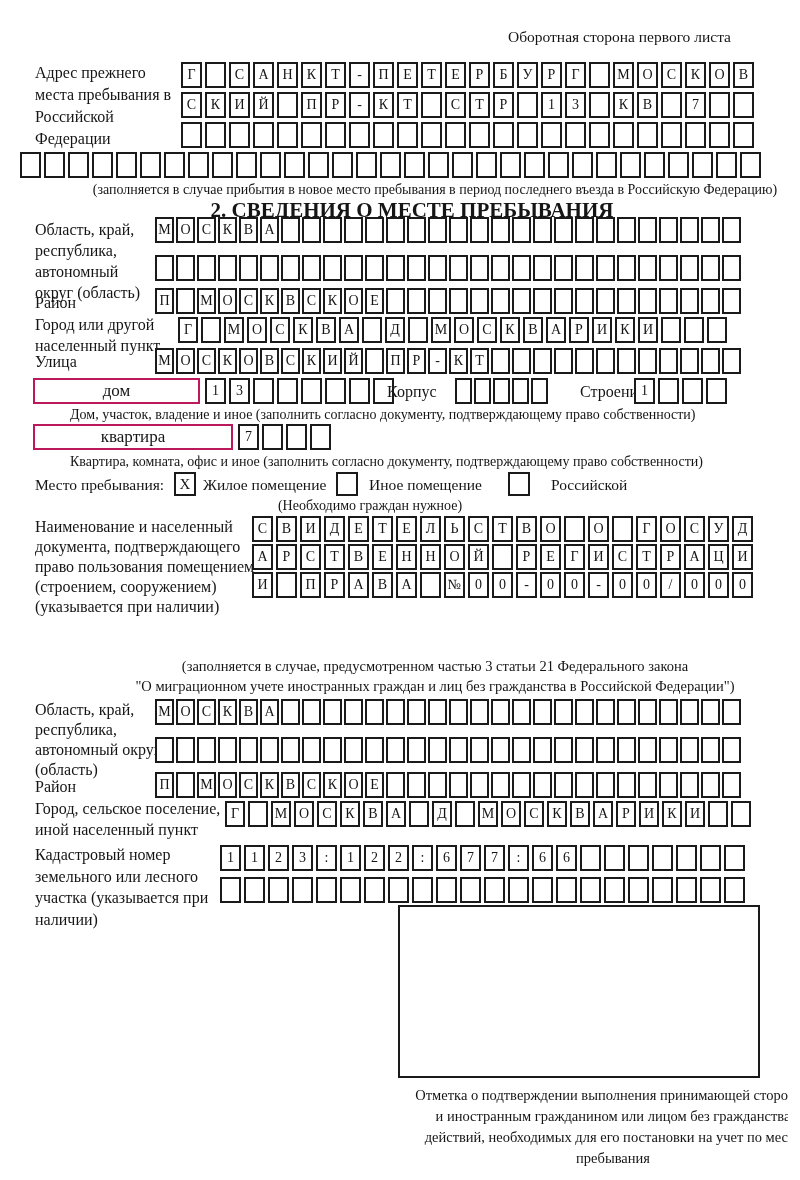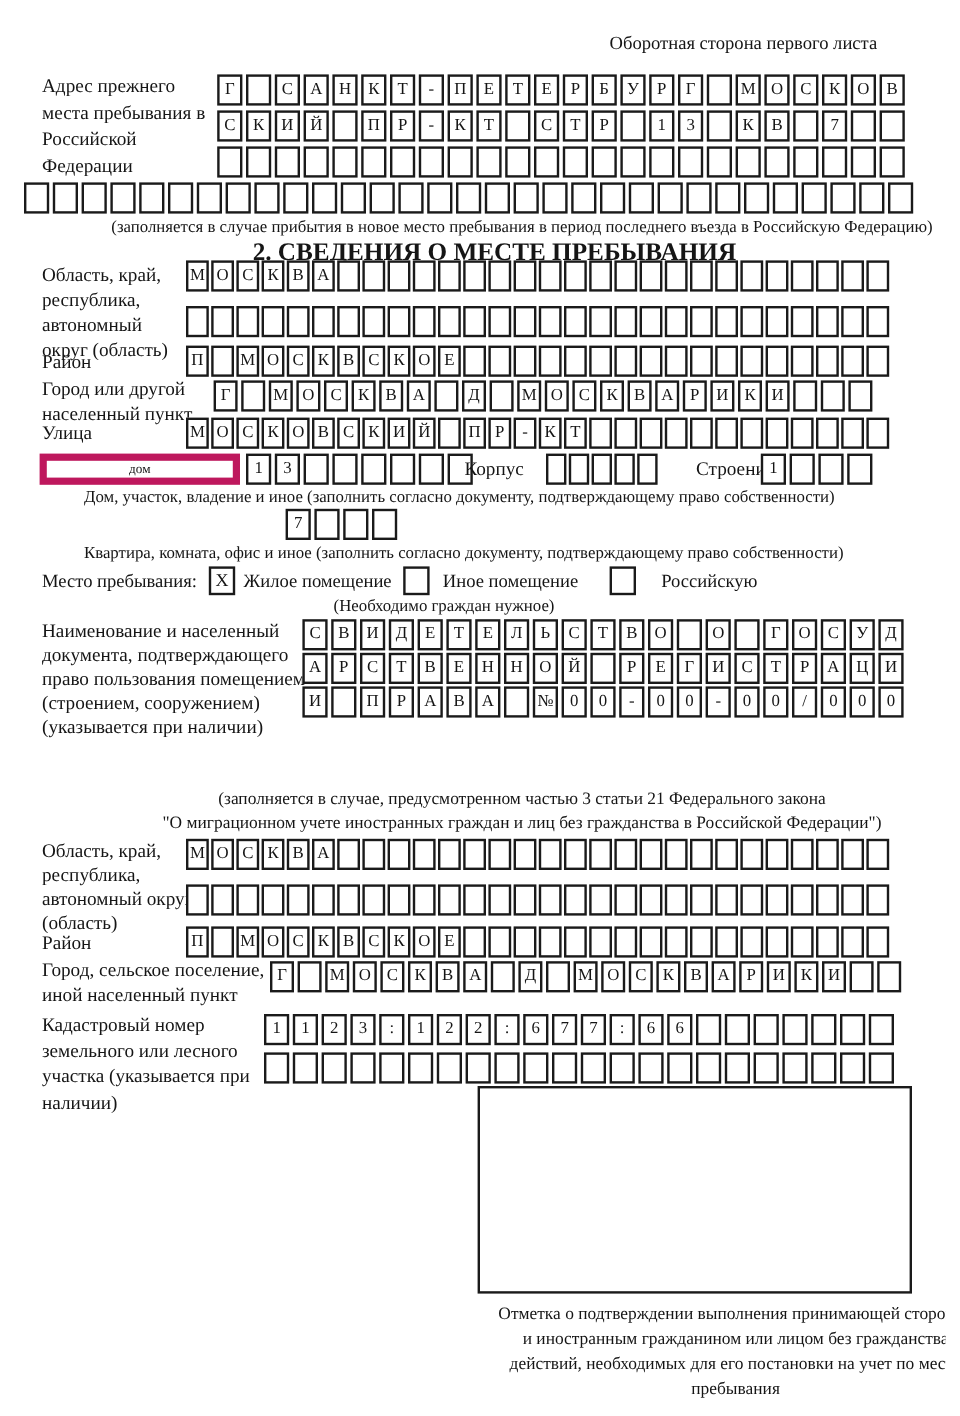--- a/index.html
+++ b/index.html
@@ -18,22 +18,22 @@
     flex:0 0 auto;box-sizing:content-box;display:flex;align-items:center;justify-content:center;
     border:2px solid #1a1a1a;background:#fff;height:22px;
     font-size:14px;line-height:22px;
   }
   .p24 .cell{width:17px;margin-right:3px;}
   .p21 .cell{width:15px;margin-right:2px;}
   .p23 .cell{width:16px;margin-right:3px;}
   .p19 .cell{width:13px;margin-right:2px;}
   
   .widebox{
-    box-sizing:border-box;border:6px solid #be185d;height:26px;display:flex;
-    align-items:center;justify-content:center;font-size:11px;background:#fff;
+    box-sizing:border-box;border:2px solid #be185d;height:26px;display:flex;
+    align-items:center;justify-content:center;font-size:17px;background:#fff;
   }
   .checkbox{
     box-sizing:border-box;display:inline-flex;align-items:center;justify-content:center;
     border:2px solid #1a1a1a;width:22px;height:24px;font-size:15px;background:#fff;
   }
   .stamp{box-sizing:border-box;border:2px solid #1a1a1a;background:#fff;}
   .opt{font-size:15.5px;}
 </style>
 </head>
 <body>
@@ -333,35 +333,36 @@
     </div>
   <div class="abs lbl" style="left:560px;top:381px;margin-left:20px;">Строение</div>
   <div class="abs boxrow p24" style="left:634px;top:378px;">
       <span class="cell">1</span>
       <span class="cell"></span>
       <span class="cell"></span>
       <span class="cell"></span>
     </div>
   <div class="abs note" style="left:35px;top:407px;">Дом, участок, владение и иное (заполнить согласно документу, подтверждающему право собственности)</div>
 
+  <div class="abs widebox" style="left:33px;top:424px;width:200px;">квартира</div>
   <div class="abs boxrow p24" style="left:238px;top:424px;">
       <span class="cell">7</span>
       <span class="cell"></span>
       <span class="cell"></span>
       <span class="cell"></span>
     </div>
   <div class="abs note" style="left:35px;top:454px;">Квартира, комната, офис и иное (заполнить согласно документу, подтверждающему право собственности)</div>
 
   <div class="abs opt" style="left:35px;top:476px;">Место пребывания:</div>
   <span class="abs checkbox" style="left:174px;top:472px;">X</span>
   <div class="abs opt" style="left:203px;top:476px;">Жилое помещение</div>
   <span class="abs checkbox" style="left:336px;top:472px;"></span>
   <div class="abs opt" style="left:369px;top:476px;">Иное помещение</div>
   <span class="abs checkbox" style="left:508px;top:472px;"></span>
-  <div class="abs opt" style="left:551px;top:476px;">Российскую</div>
+  <div class="abs opt" style="left:551px;top:476px;">Российской</div>
   <div class="abs note center" style="left:35px;top:498px;width:600px;">(Необходимо граждан нужное)</div>
 
   <div class="abs lbl" style="left:35px;top:517px;width:222px;line-height:20px;">Наименование и населенный документа, подтверждающего право пользования помещением (строением, сооружением) (указывается при наличии)</div>
   <div class="abs boxrow p24" style="left:252px;top:516px;">
       <span class="cell">С</span>
       <span class="cell">В</span>
       <span class="cell">И</span>
       <span class="cell">Д</span>
       <span class="cell">Е</span>
       <span class="cell">Т</span>

